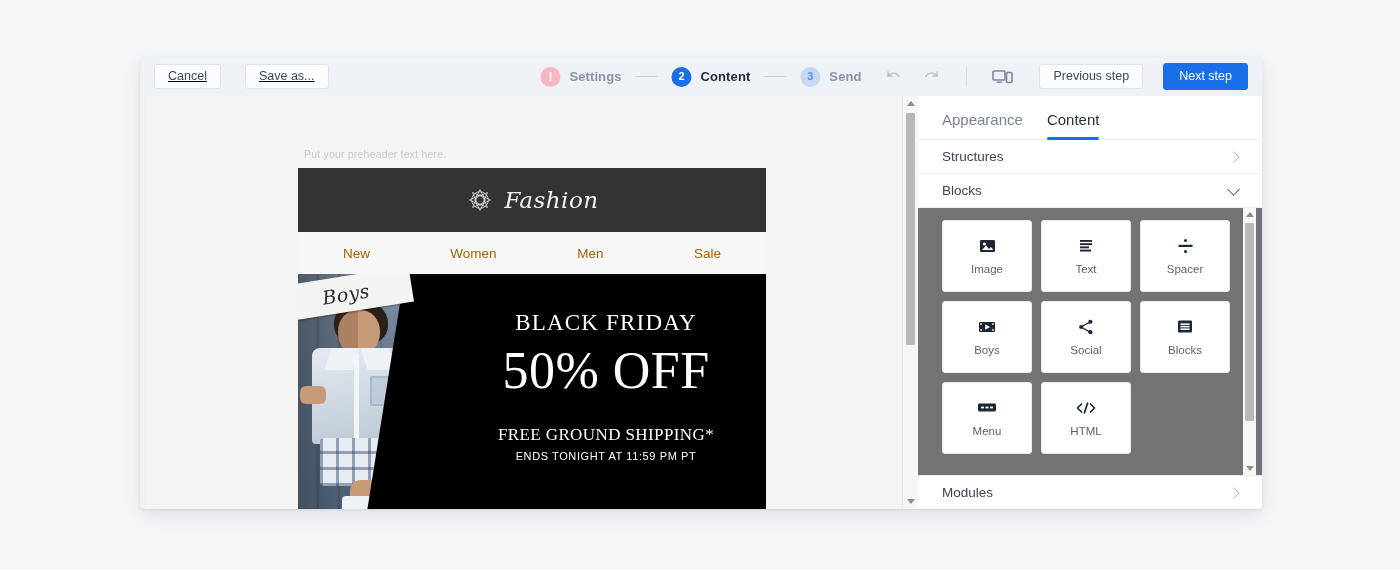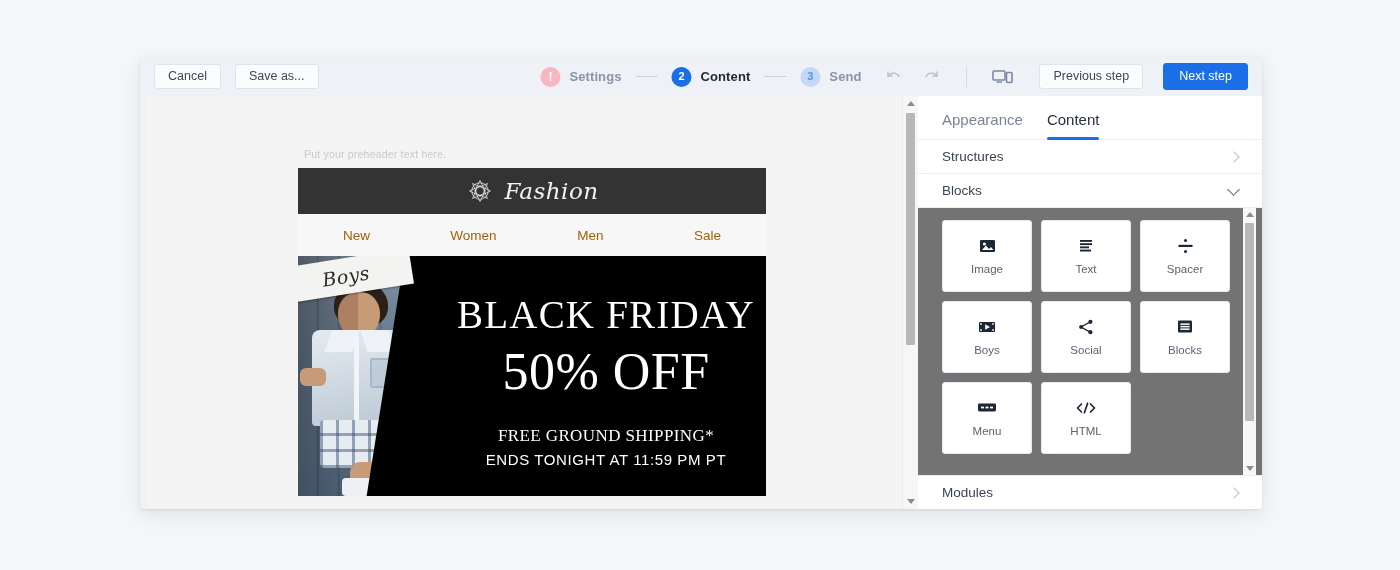--- a/index.html
+++ b/index.html
@@ -25,22 +25,23 @@
 
   
   .toolbar {
     position: relative;
     height: 39px;
     background: #eef1f6;
     display: flex;
     align-items: center;
   }
   .tb-left {
-    display: flex; align-items: flex-end; gap: 14px;
+    display: flex; align-items: flex-end; gap: 24px;
     padding-left: 14px;
+    text-decoration: underline;
   }
   .btn {
     font-family: "Liberation Sans", sans-serif;
     font-size: 12.5px;
     color: #3c4858;
     background: #fbfcfd;
     border: 1px solid #dfe4ec;
     border-radius: 3px;
     padding: 5px 13px 6px;
     line-height: 1;
@@ -115,21 +116,21 @@
     position: relative;
   }
   .preheader {
     font-size: 10.5px;
     color: #c9c9c9;
     padding: 52px 0 8px 6px;
     letter-spacing: .2px;
   }
   .email-header {
     background: #333333;
-    height: 46px;
+    height: 64px;
     display: flex; align-items: center; justify-content: center;
     gap: 9px;
   }
   .logo-mark { width: 30px; height: 30px; display:block; }
   .logo-text {
     font-family: "DejaVu Serif", serif;
     font-style: italic;
     font-size: 23px;
     color: #f2f2f2;
     letter-spacing: .5px;
@@ -254,37 +255,37 @@
   .hero-copy {
     flex: 1;
     color: #ffffff;
     text-align: center;
     font-family: "Liberation Serif", serif;
     padding-top: 36px;
     position: relative;
     z-index: 2;
   }
   .hero-title {
-    font-size: 39px;
+    font-size: 23px;
     letter-spacing: 1.2px;
   }
   .hero-discount {
     font-size: 52px;
     letter-spacing: .5px;
     margin-top: 8px;
     line-height: 1.05;
   }
   .hero-ship {
     font-size: 17px;
     letter-spacing: .4px;
     margin-top: 26px;
   }
   .hero-ends {
     font-family: "Liberation Sans", sans-serif;
-    font-size: 15px;
+    font-size: 11px;
     letter-spacing: .6px;
     margin-top: 5px;
   }
 
   
   .scrollbar {
     position: absolute; top: 0; right: 0;
     width: 15px; height: 100%;
     background: #f6f6f6;
     border-left: 1px solid #eaeaea;

